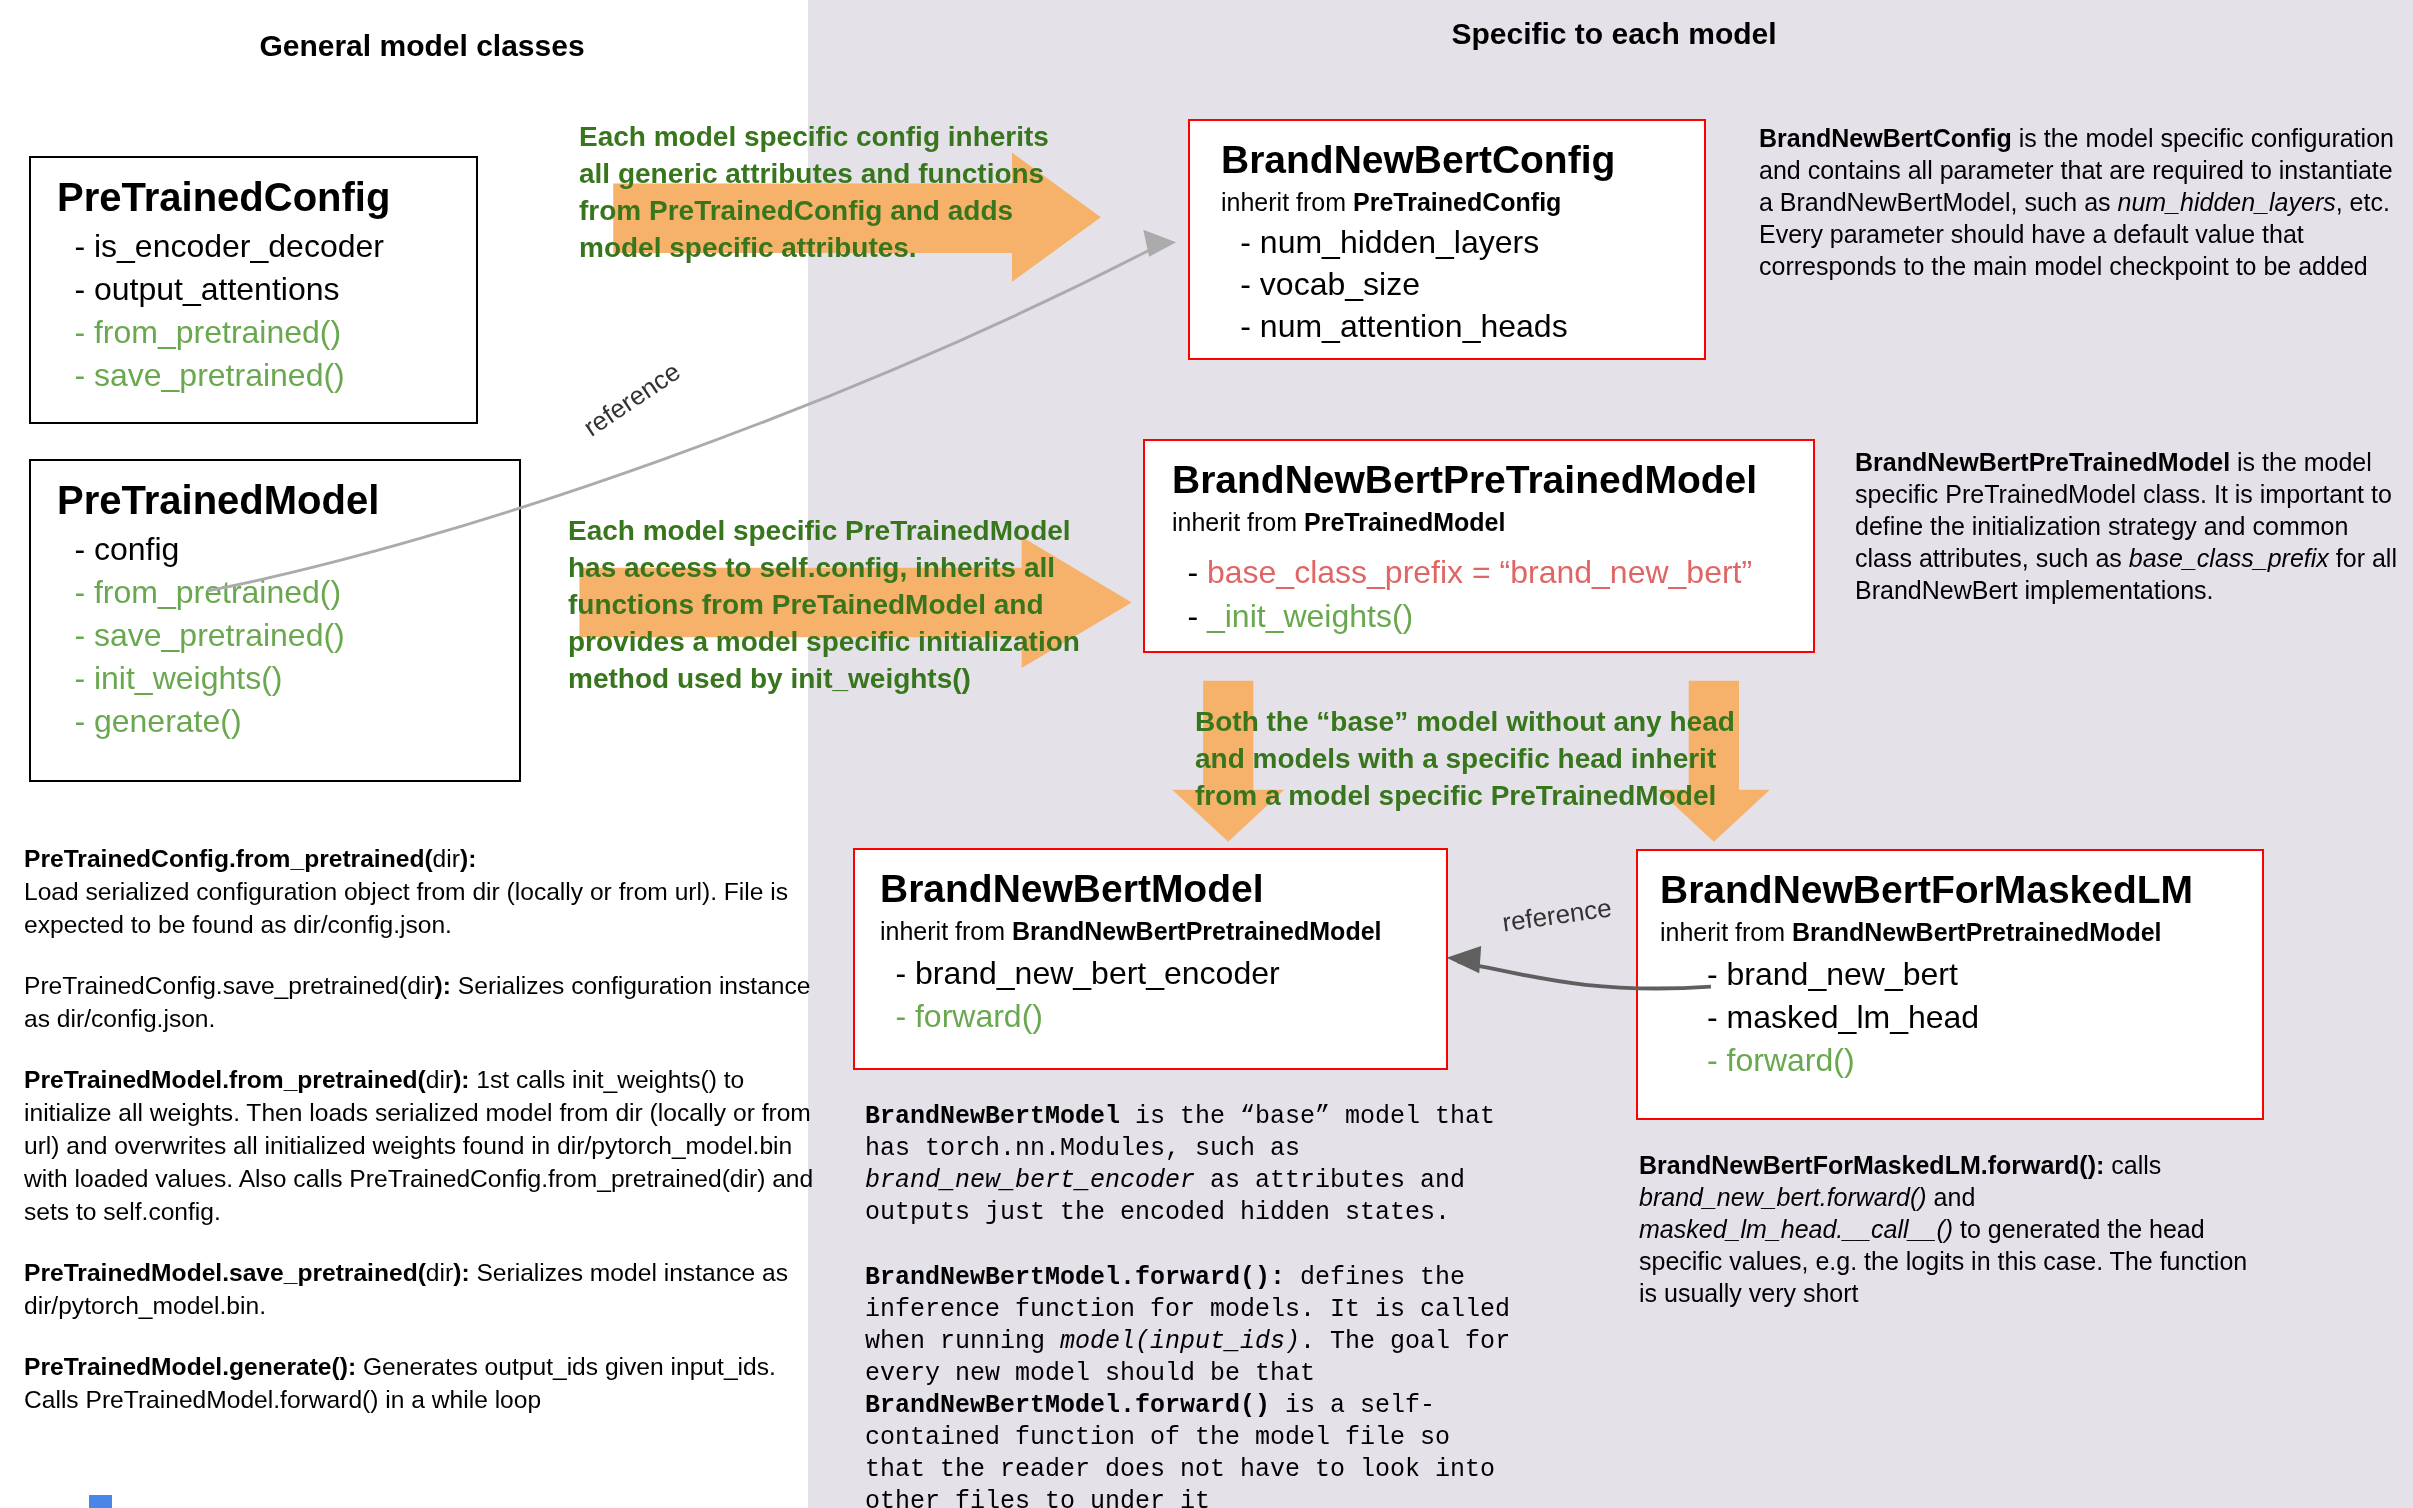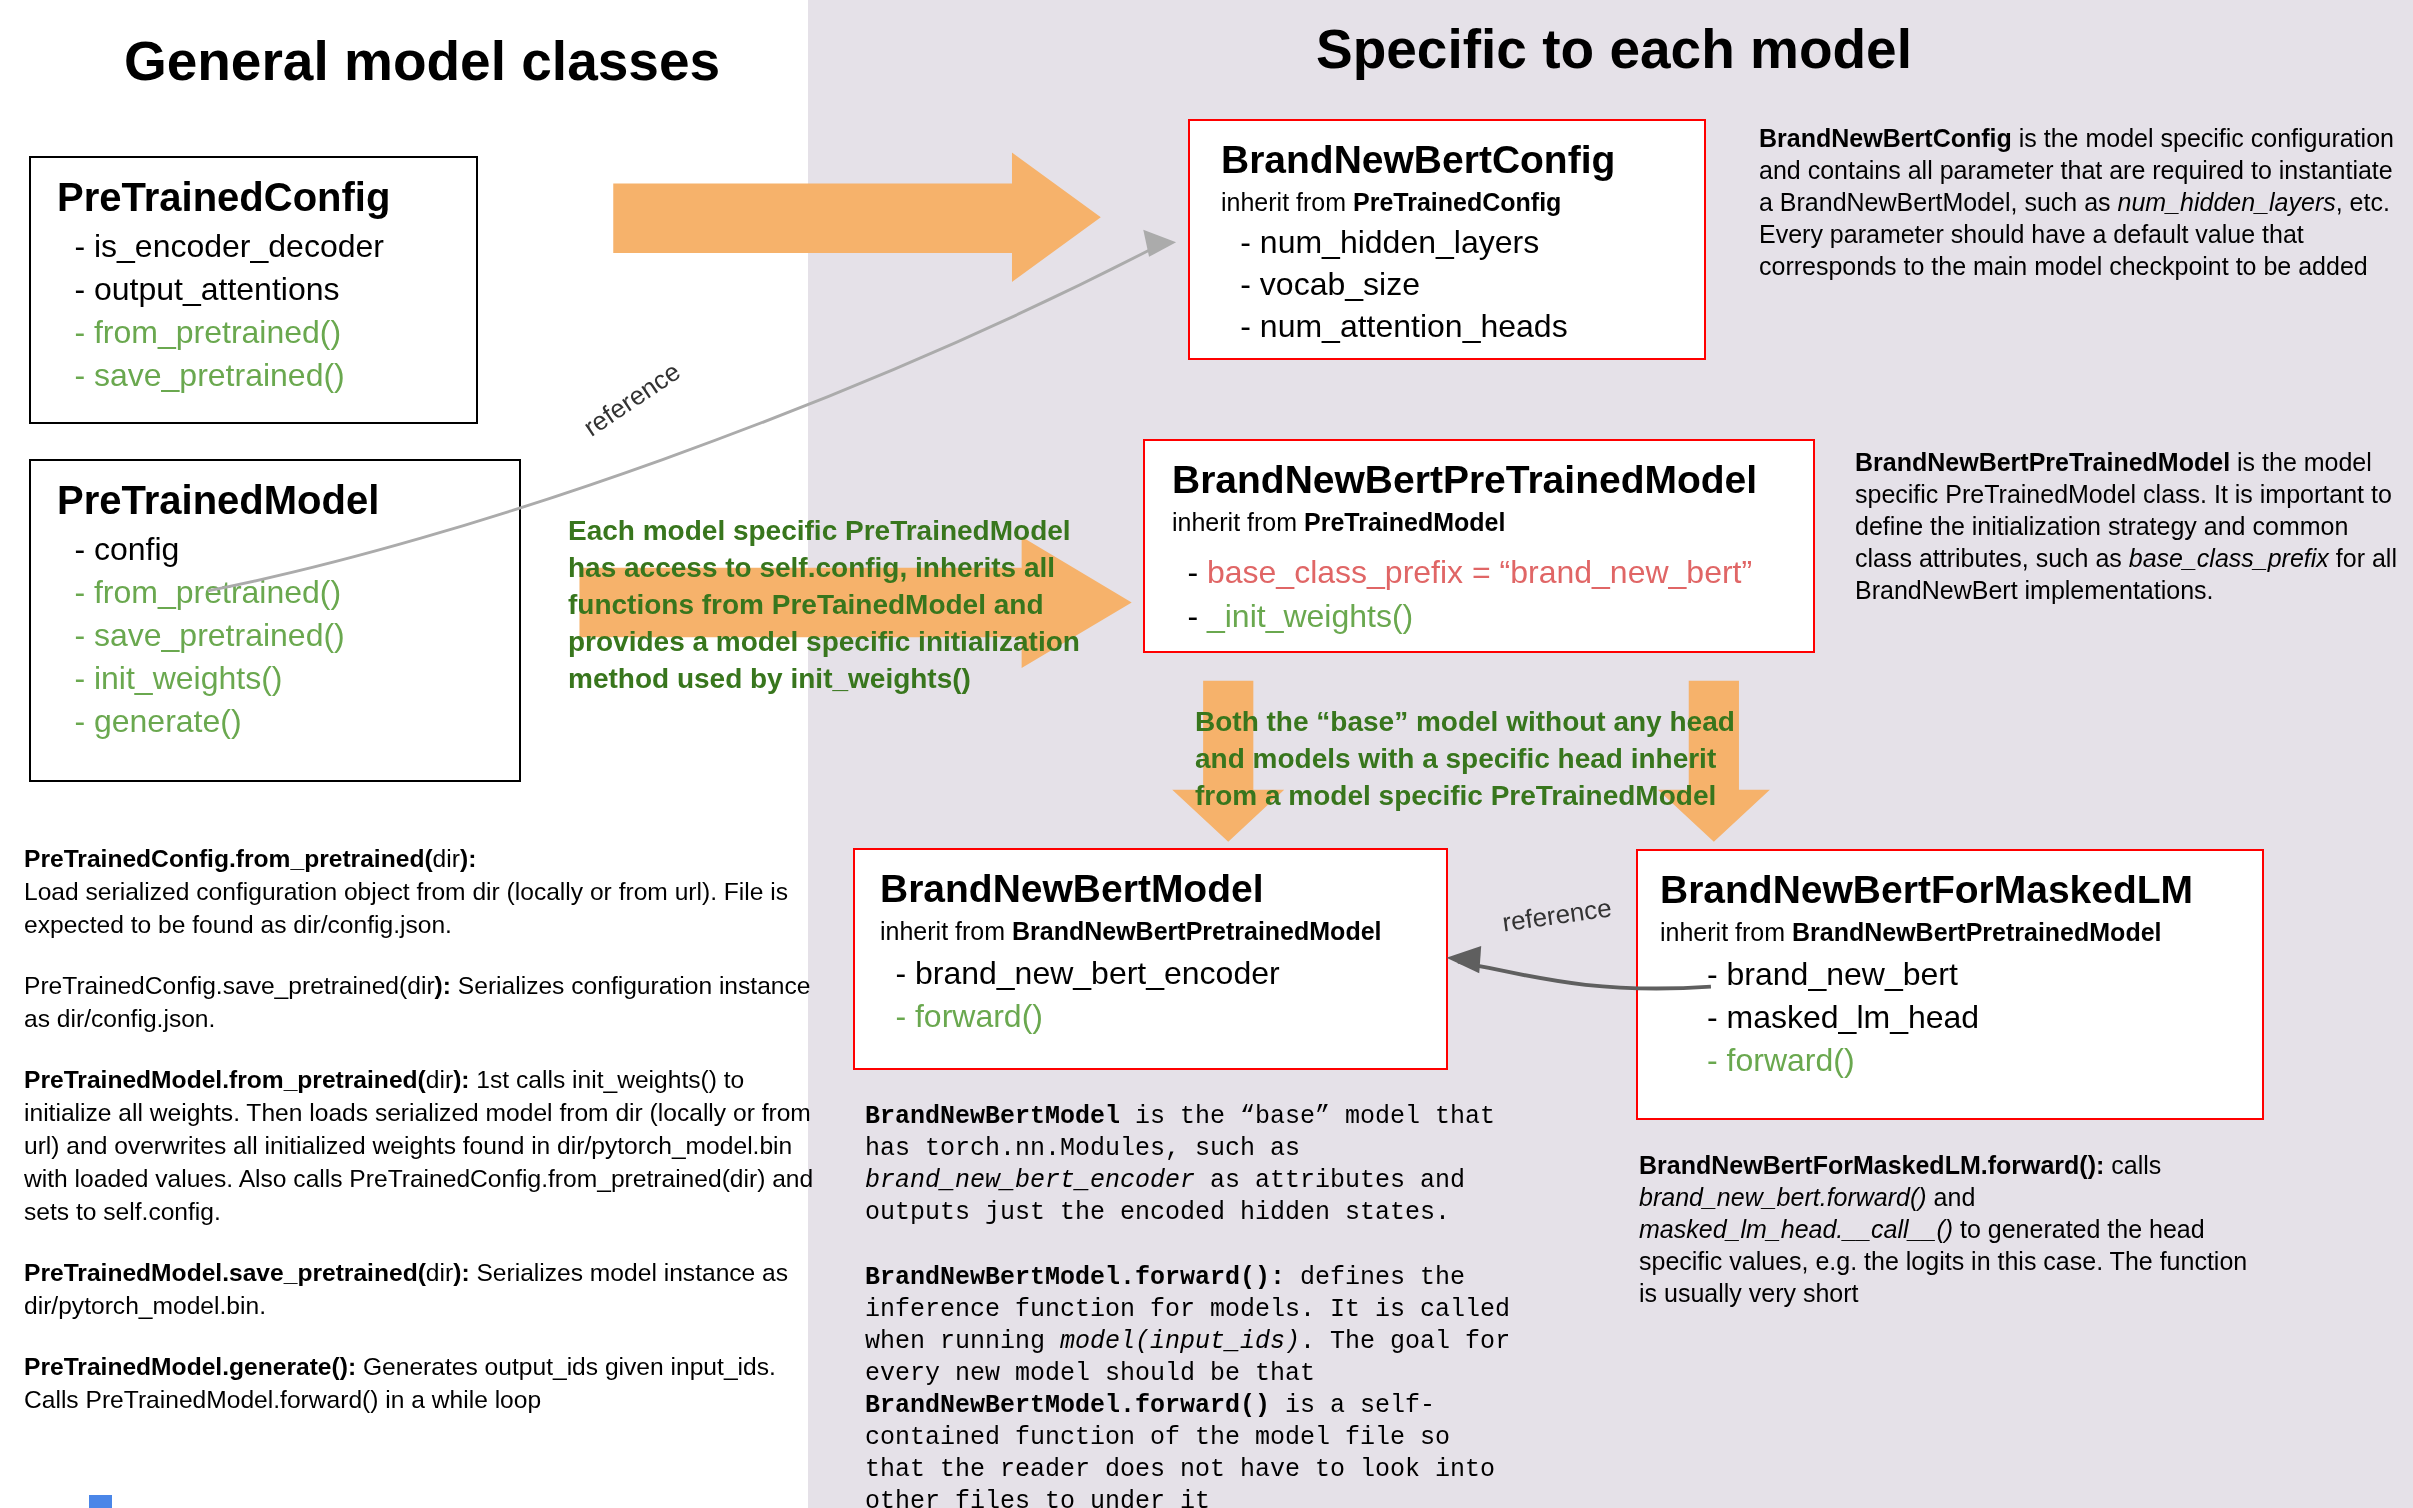--- a/index.html
+++ b/index.html
@@ -1,20 +1,20 @@
 <!DOCTYPE html>
 <html><head>
 <meta charset="utf-8">
 <style>
   html,body{margin:0;padding:0;background:#fff;font-family:"Liberation Sans",sans-serif;color:#000;}
   .canvas{position:relative;width:2414px;height:1508px;background:#fff;overflow:hidden;}
   .right-bg{position:absolute;top:0;left:808px;width:1606px;height:1508px;}
   .layer{position:absolute;top:0;left:0;width:2414px;height:1508px;pointer-events:none;}
   .z1{z-index:1}.z3{z-index:3}
-  .section-title{position:absolute;font-size:55px;font-weight:bold;text-align:center;letter-spacing:0px;z-index:2;}
+  .section-title{position:absolute;font-size:30px;font-weight:bold;text-align:center;letter-spacing:0px;z-index:2;}
   .class-box{position:absolute;background:#fff;border:2.9px solid #000;box-sizing:border-box;padding:15.4px 5.8px 0 26px;z-index:2;}
   .class-box.red{border:2.9px solid #f00;}
   .box-title{font-size:40px;font-weight:bold;line-height:48px;}
   .inherit-line{font-size:25px;line-height:33px;margin-top:1.9px;}
   .box-item{font-size:32px;line-height:43px;white-space:nowrap;}
   .items{margin-top:3.9px;}
   .ind18{padding-left:17.4px;}.ind16{padding-left:15.4px;}.ind20{padding-left:19.3px;}.ind49{padding-left:47px;}
   .green-note{position:absolute;font-size:28px;line-height:37px;font-weight:bold;white-space:pre-line;z-index:2;}
   .para{position:absolute;font-size:25px;line-height:32px;z-index:2;}
   .para p{margin:0 0 33px 0;}
@@ -92,20 +92,24 @@
   <div class="class-box red" style="left:1636px;top:849px;width:628px;height:271px;padding-left:22px;">
     <div class="box-title" style="font-size:39px;">BrandNewBertForMaskedLM</div>
     <div class="inherit-line"><span>inherit from </span><span style="font-weight: bold;">BrandNewBertPretrainedModel</span></div>
     <div class="items ind49" style="margin-top:3.9px;">
       <div class="box-item"><span>- brand_new_bert</span></div>
       <div class="box-item"><span>- masked_lm_head</span></div>
       <div class="box-item"><span style="color: rgb(106, 168, 79);">- forward()</span></div>
     </div>
   </div>
 
+  <div class="green-note" style="left: 579px; top: 118px; width: 550px; color: rgb(56, 118, 29);">Each model specific config inherits
+all generic attributes and functions
+from PreTrainedConfig and adds
+model specific attributes.</div>
   <div class="green-note" style="left: 568px; top: 512px; width: 579px; color: rgb(56, 118, 29);">Each model specific PreTrainedModel
 has access to self.config, inherits all
 functions from PreTainedModel and
 provides a model specific initialization
 method used by init_weights()</div>
   <div class="green-note" style="left: 1195px; top: 703px; width: 618px; color: rgb(56, 118, 29);">Both the “base” model without any head
 and models with a specific head inherit
 from a model specific PreTrainedModel</div>
 
   <div class="ref-label" style="left:577px;top:384px;transform:rotate(-34deg);">reference</div>

